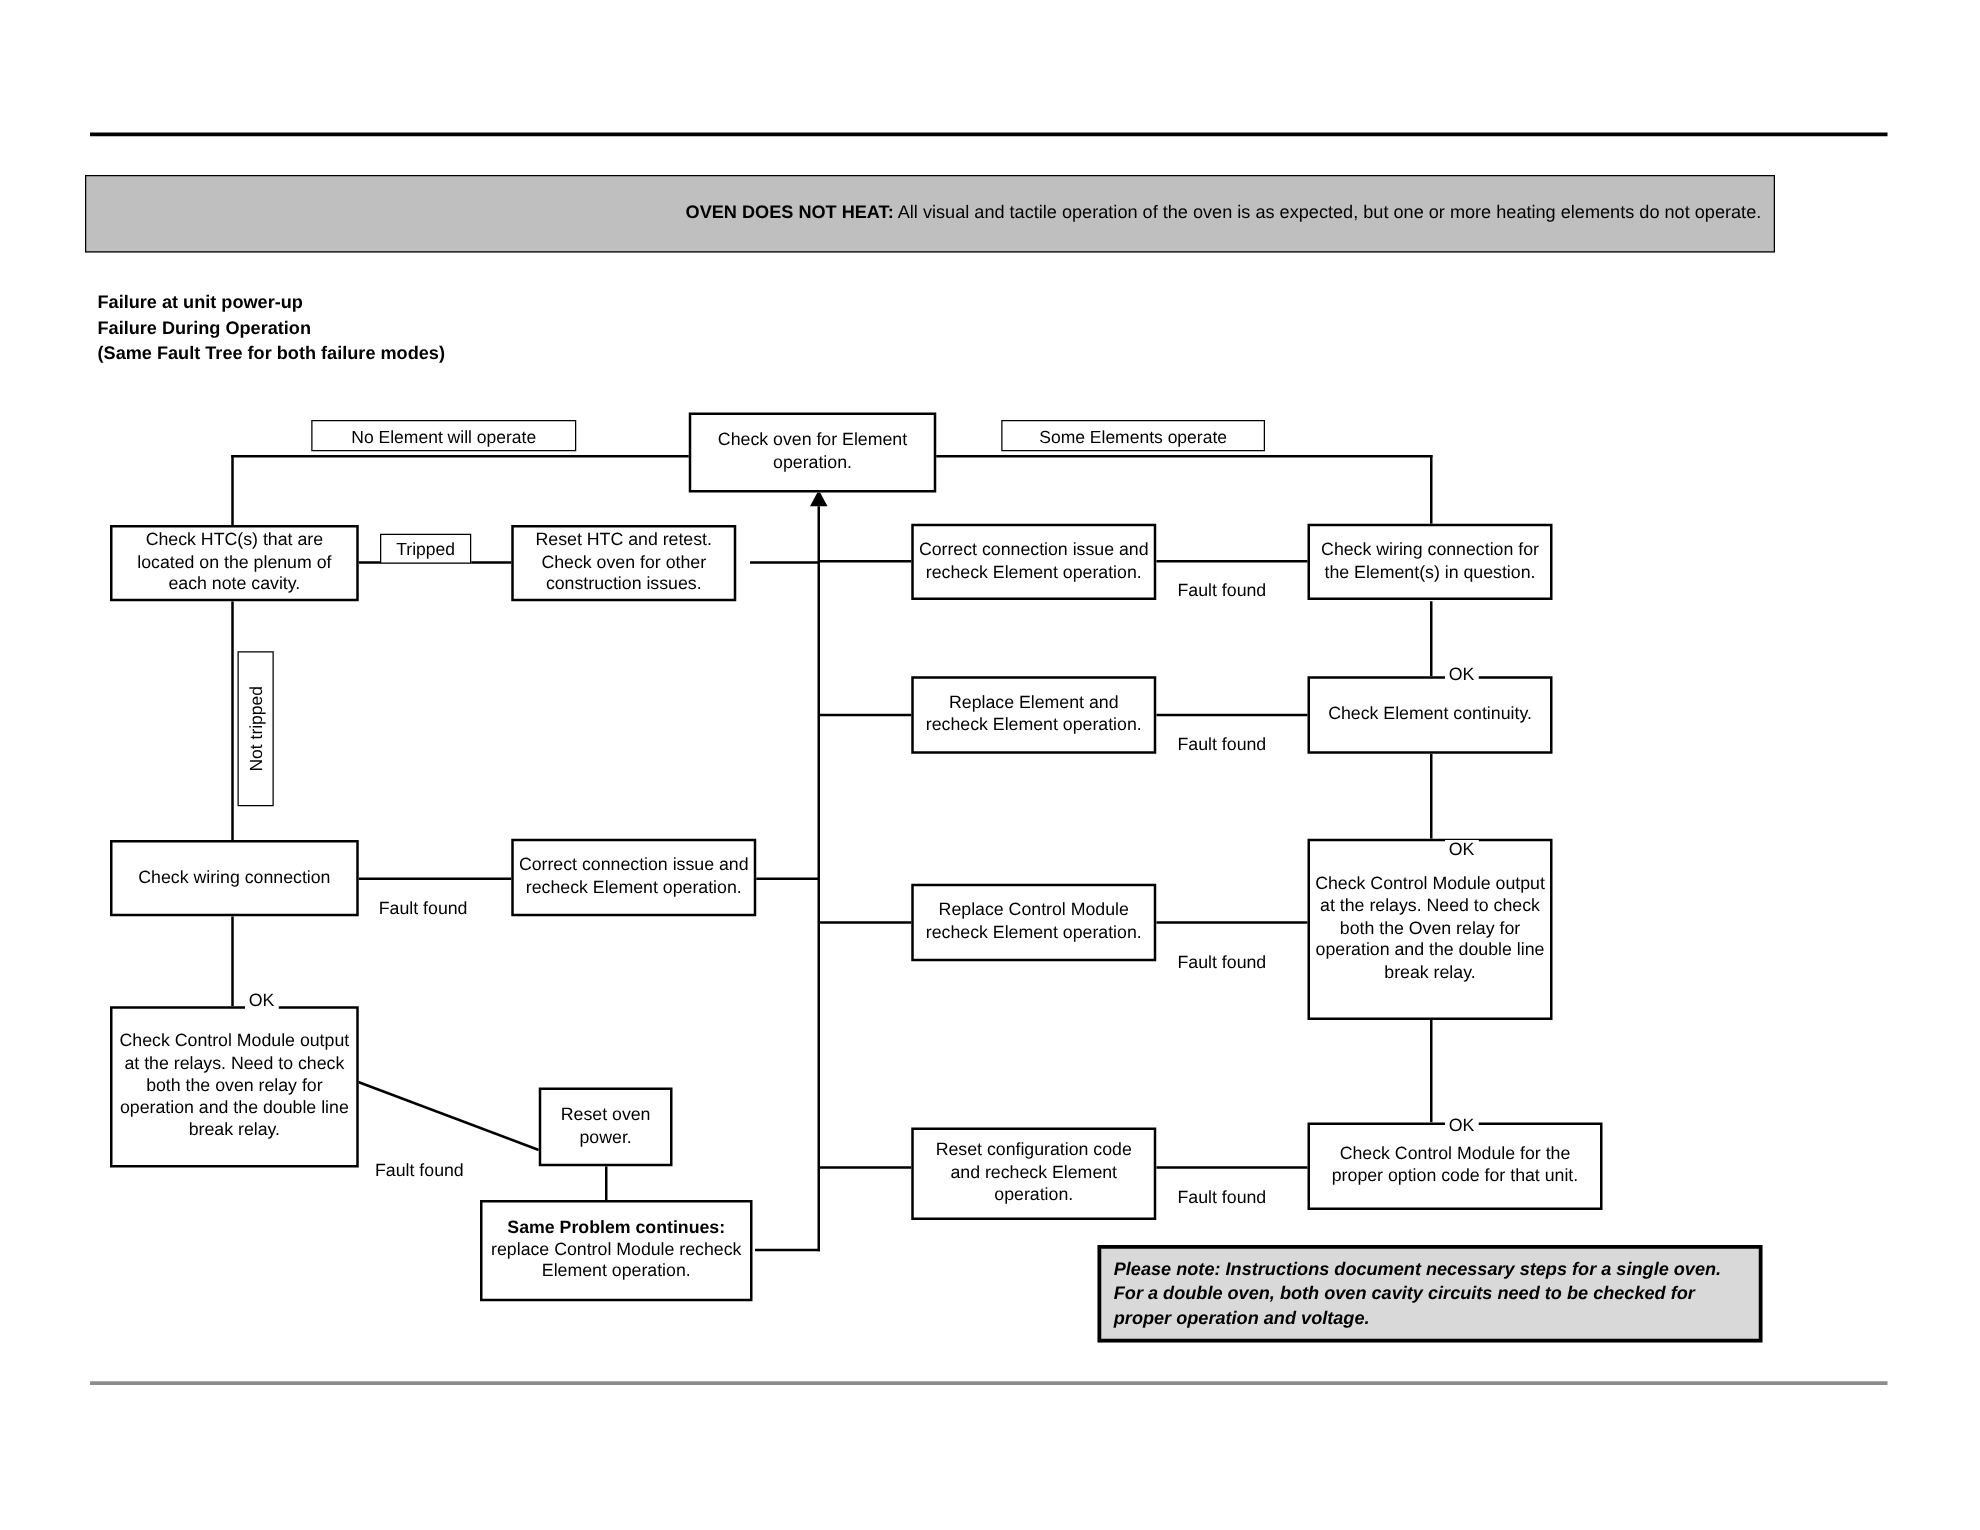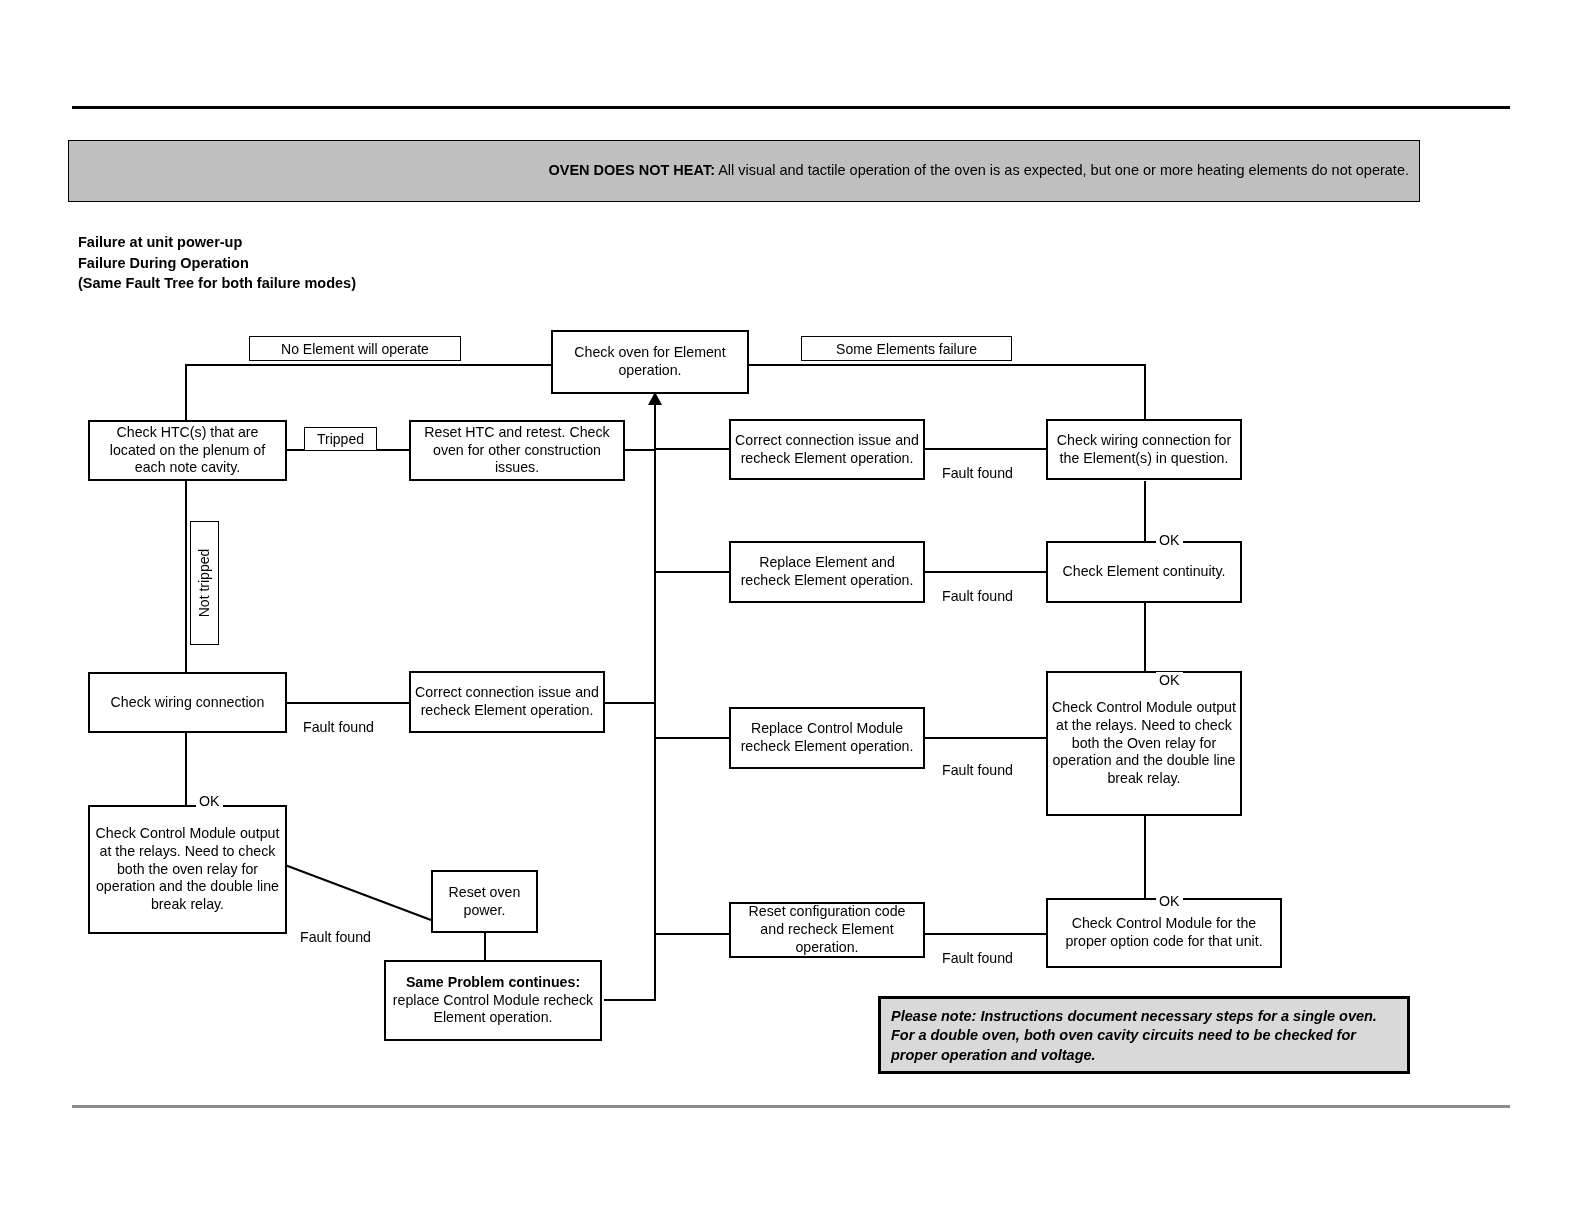--- a/index.html
+++ b/index.html
@@ -237,32 +237,32 @@
   <div class="h" style="left:656px; top:933px; width:74px;"></div>
 
   <div class="box" style="left:551px; top:330px; width:198px; height:64px;">
     <span>Check oven for Element operation.</span>
   </div>
 
   <div class="chip" style="left:249px; top:336px; width:212px; height:25px;">
     <span>No Element will operate</span>
   </div>
   <div class="chip" style="left:801px; top:336px; width:211px; height:25px;">
-    <span>Some Elements failure</span>
+    <span>Some Elements operate</span>
   </div>
 
   <div class="box" style="left:88px; top:420px; width:199px; height:61px;">
     <span>Check HTC(s) that are located on the plenum of each note cavity.</span>
   </div>
 
   <div class="chip" style="left:304px; top:427px; width:73px; height:24px;">
     <span>Tripped</span>
   </div>
 
-  <div class="box" style="left:409px; top:420px; width:216px; height:61px;">
+  <div class="box" style="left:409px; top:420px; width:180px; height:61px;">
     <span>Reset HTC and retest. Check oven for other construction issues.</span>
   </div>
 
   <div class="chip vertical" style="left:190px; top:521px; width:29px; height:124px;">
     <span>Not tripped</span>
   </div>
 
   <div class="box" style="left:88px; top:672px; width:199px; height:61px;">
     <span>Check wiring connection</span>
   </div>
@@ -324,21 +324,21 @@
   </div>
 
   <div class="elabel" style="left:1156px; top:858px;"><span>OK</span></div>
 
   <div class="box" style="left:1046px; top:898px; width:236px; height:70px;">
     <span>Check Control Module for the proper option code for that unit.</span>
   </div>
 
   <div class="elabel" style="left:939px; top:915px;"><span>Fault found</span></div>
 
-  <div class="box" style="left:729px; top:902px; width:196px; height:56px;">
+  <div class="box" style="left:729px; top:902px; width:196px; height:74px;">
     <span>Reset configuration code and recheck Element operation.</span>
   </div>
 
   <div class="notebox">
     <div class="notebox-text">Please note: Instructions document necessary steps for a single oven.  For a double oven, both oven cavity circuits need to be checked for proper operation and voltage.</div>
   </div>
 
 </div>
 
 </body></html>

